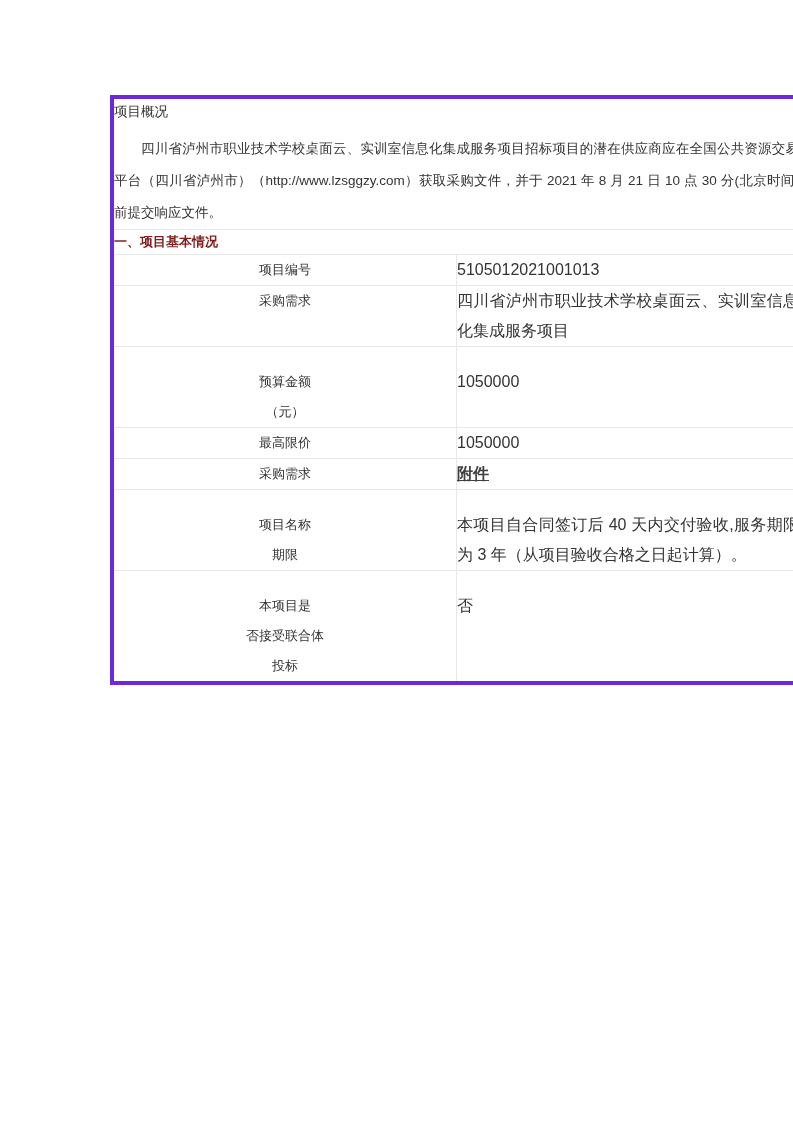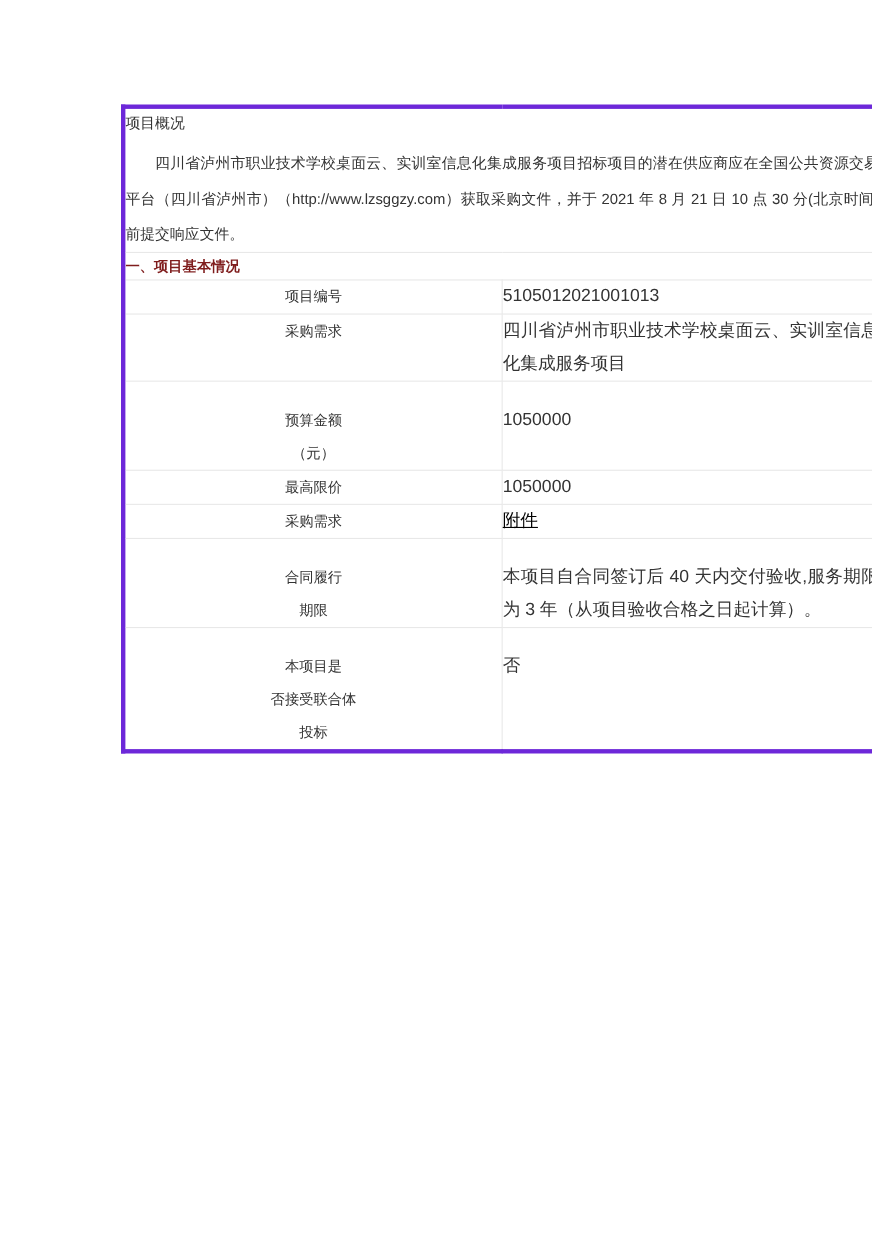--- a/index.html
+++ b/index.html
@@ -71,22 +71,23 @@
   }
   .value-cell {
     padding: 16px 14px 16px 14px;
     font-size: 16px;
     line-height: 30px;
     color: #333333;
     text-align: justify;
     word-break: break-all;
   }
   .value-cell a {
-    color: #000000;
+    color: #404040;
     text-decoration: underline;
+    font-weight: bold;
   }
   .row-tall .label-cell,
   .row-tall .value-cell {
     padding-top: 20px;
   }
   .value-mid {
     padding-top: 40px;
   }
   .value-mid-2 {
     padding-top: 58px;
@@ -137,21 +138,21 @@
 
       <tr>
         <td class="label-cell">采购需求</td>
         <td class="value-cell">
           <a href="#">附件</a>
         </td>
       </tr>
 
       <tr class="row-tall">
         <td class="label-cell">
-          <div>合同履行</div>
+          <div>项目名称</div>
           <div>期限</div>
         </td>
         <td class="value-cell">本项目自合同签订后 40 天内交付验收,服务期限为 3 年（从项目验收合格之日起计算）。</td>
       </tr>
 
       <tr class="row-tall">
         <td class="label-cell">
           <div>本项目是</div>
           <div>否接受联合体</div>
           <div>投标</div>

